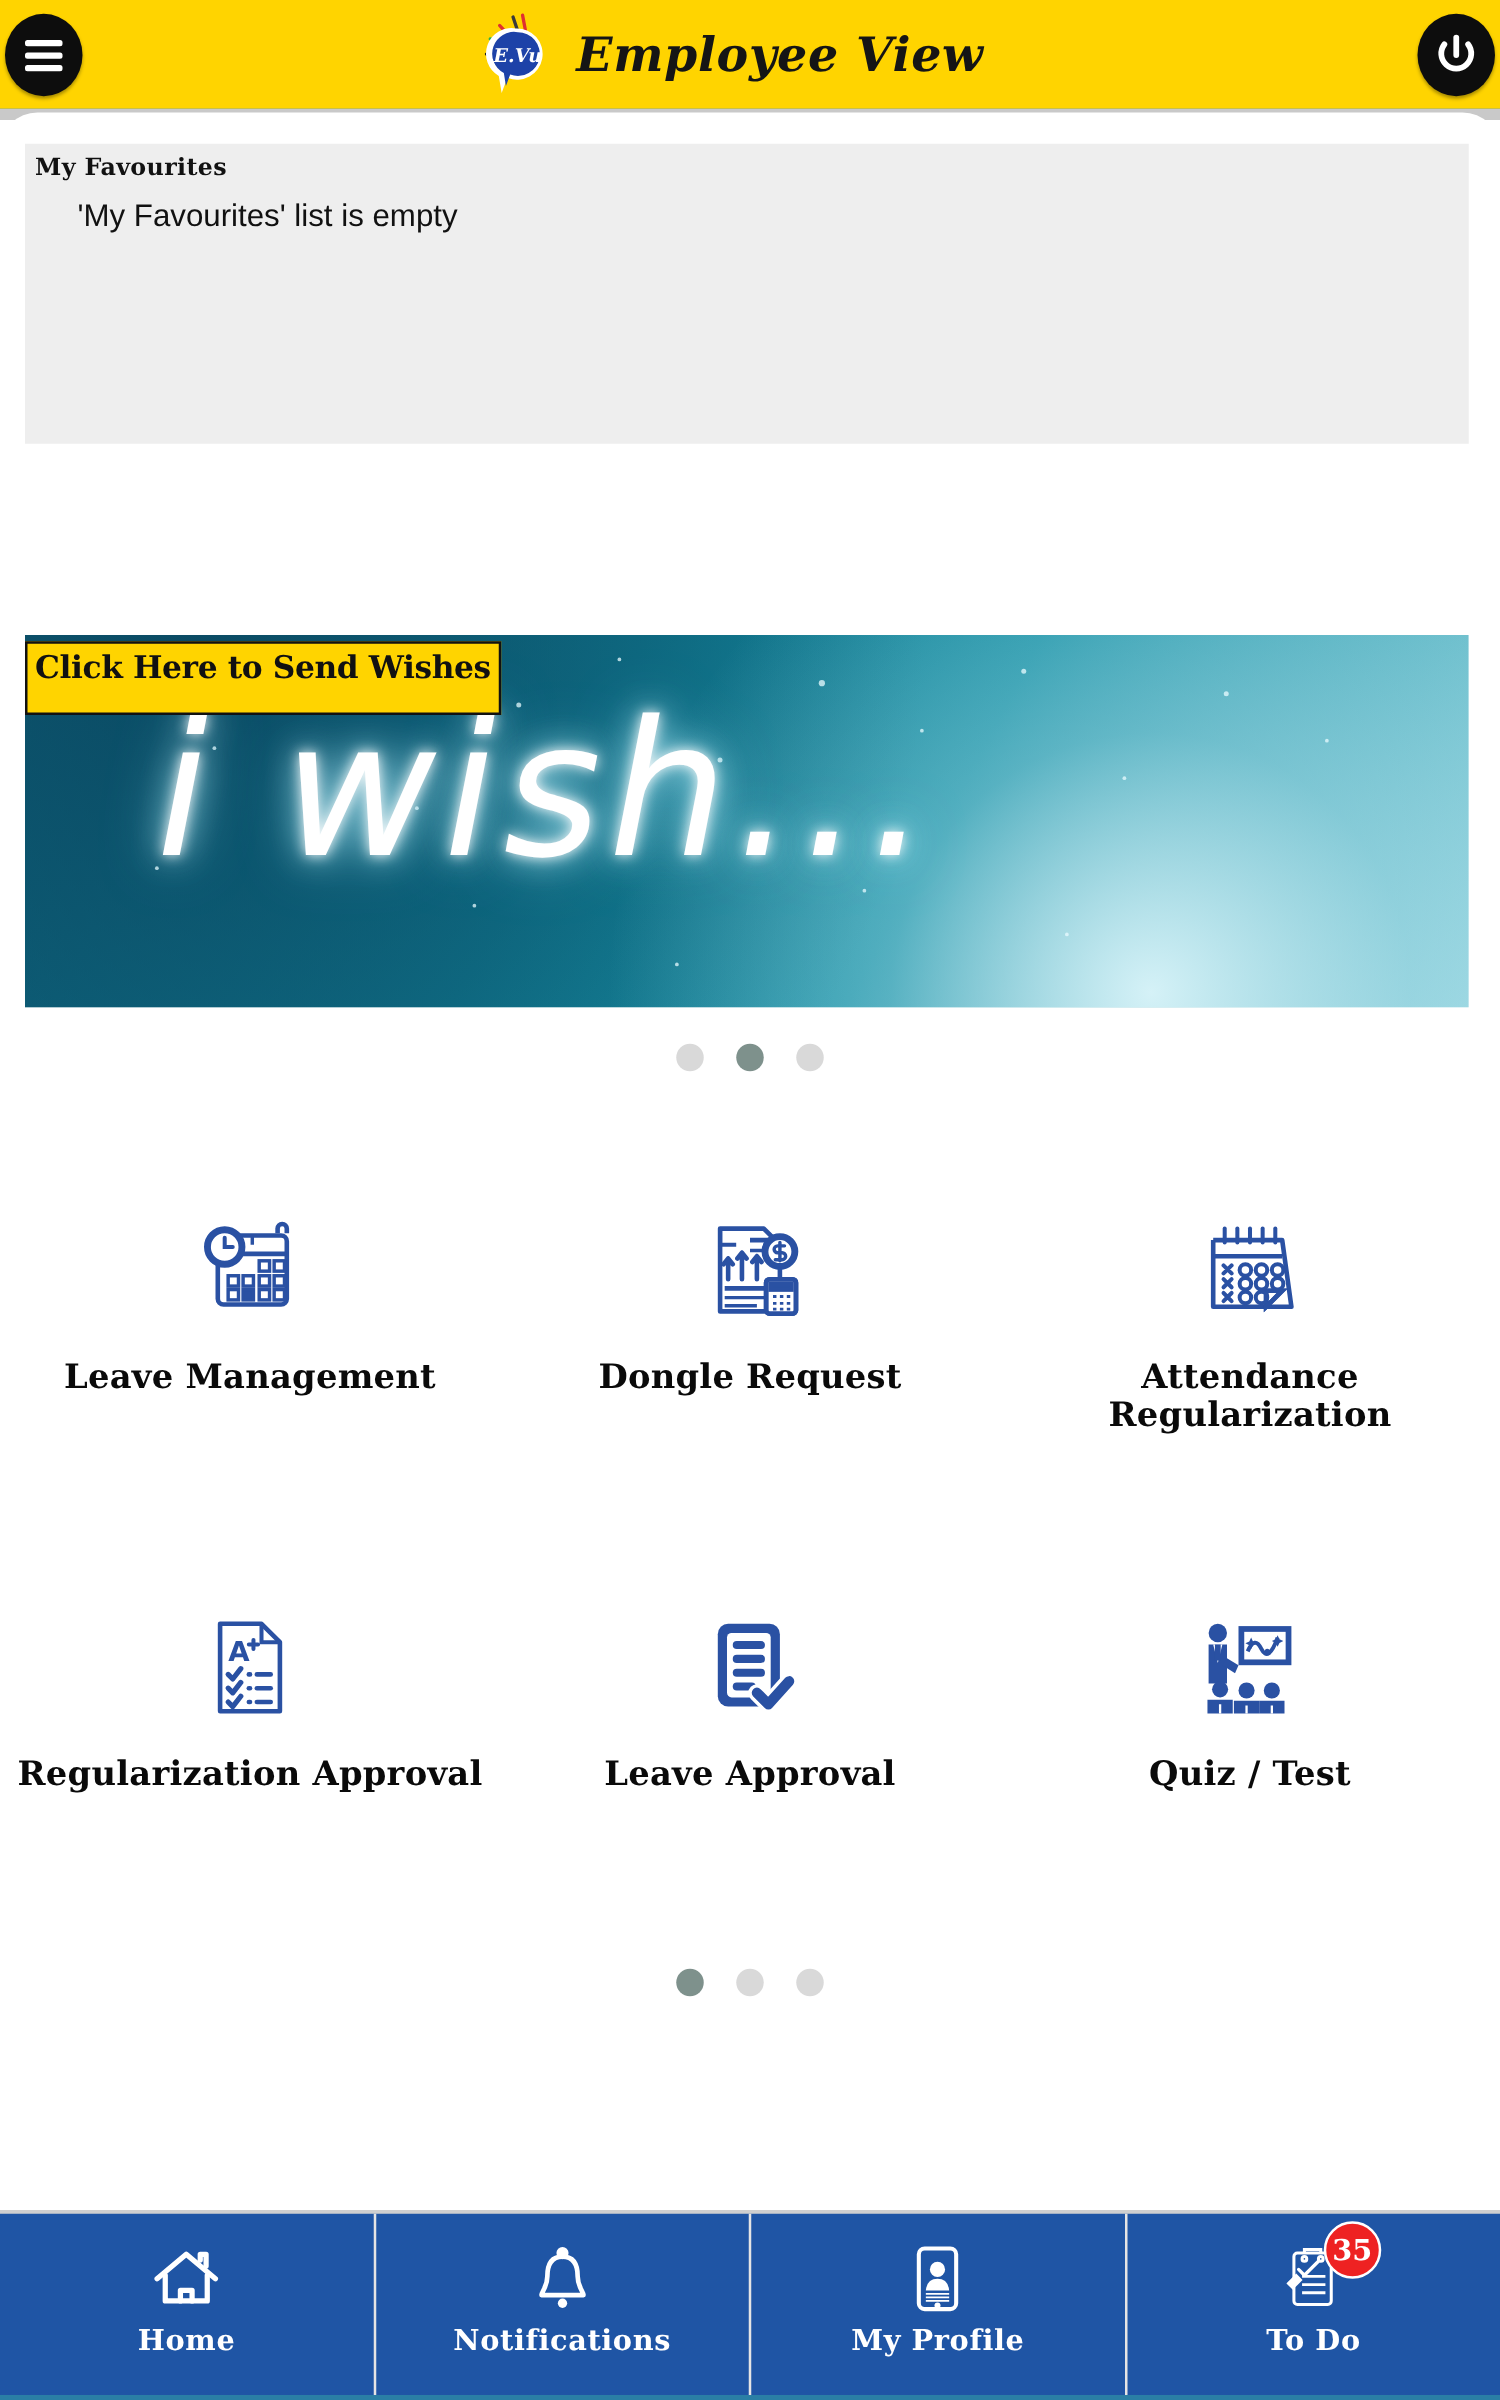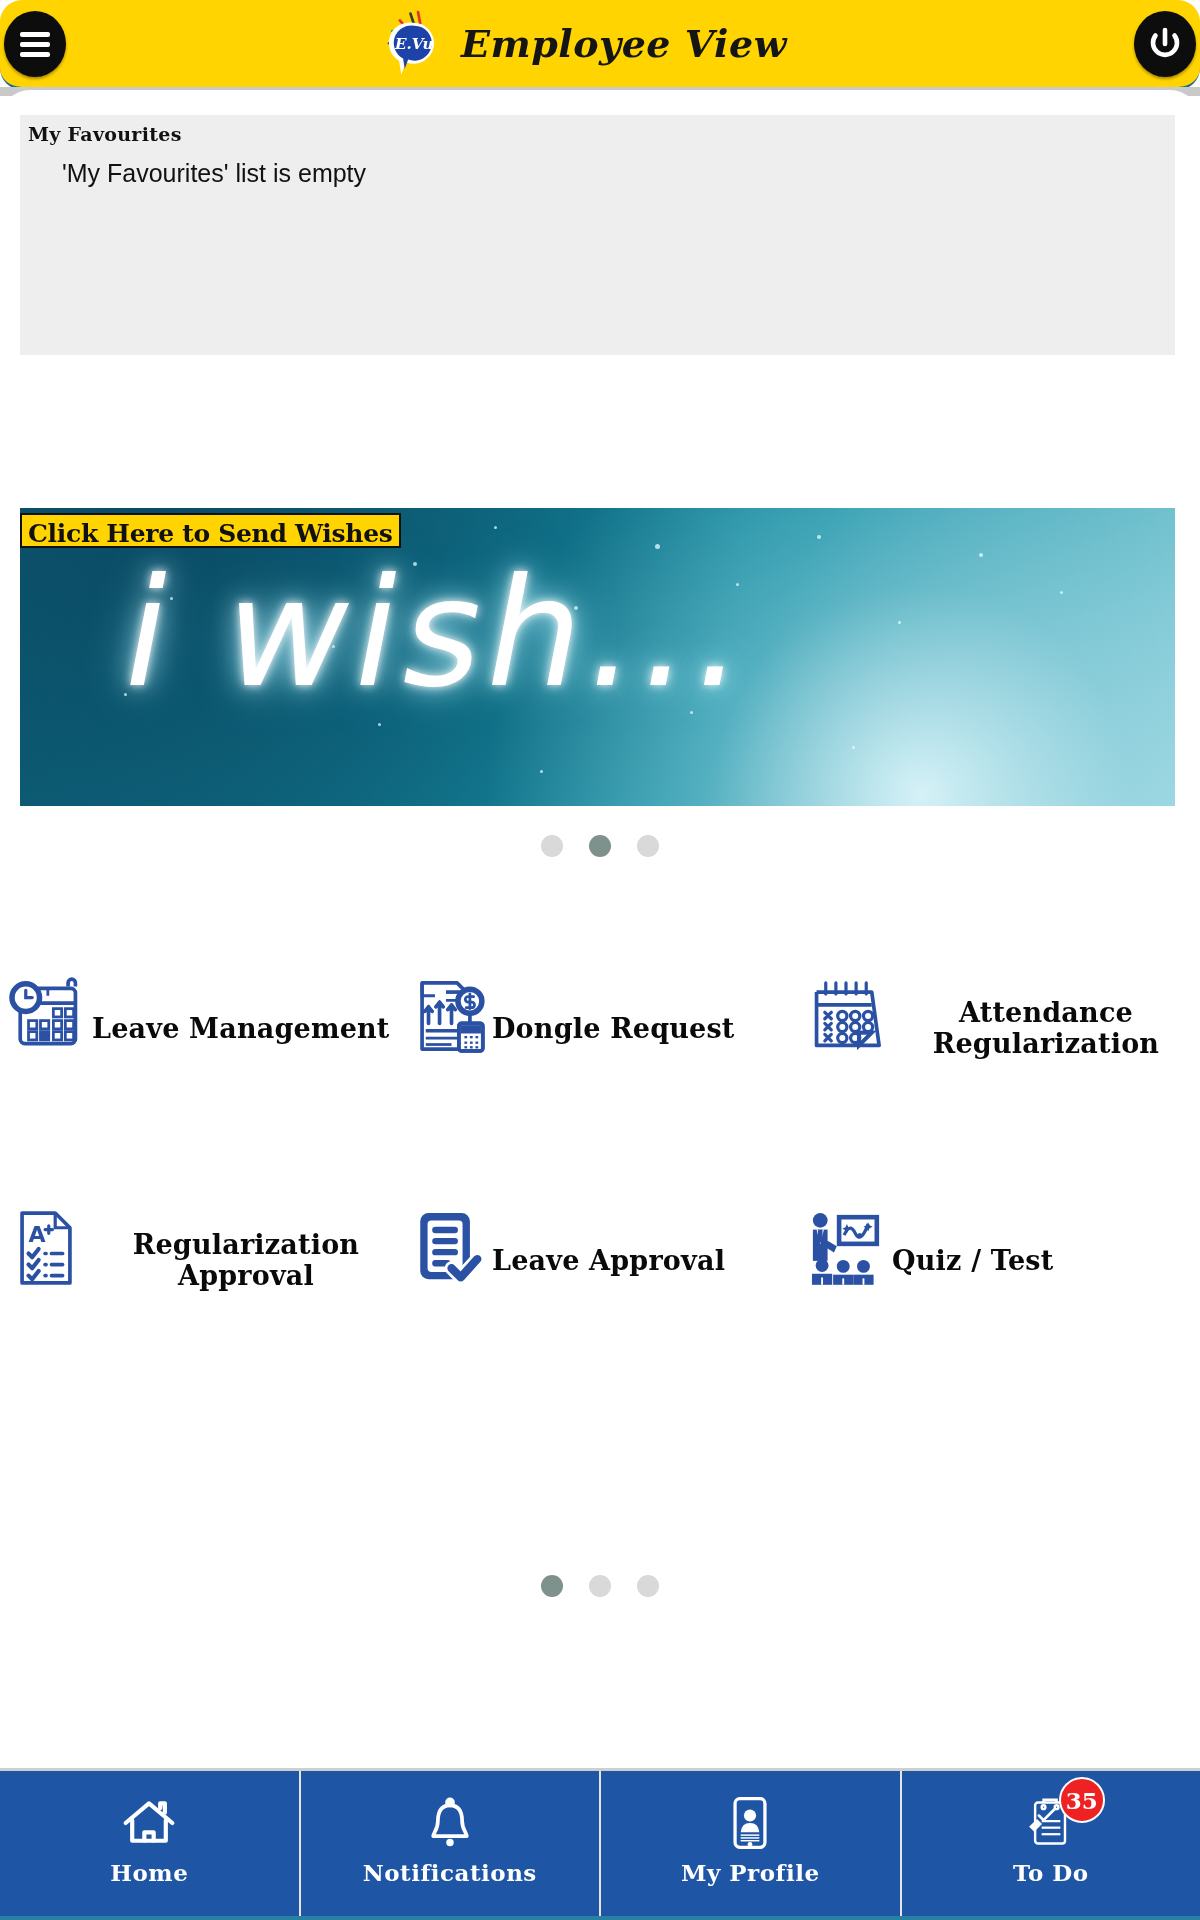--- a/index.html
+++ b/index.html
@@ -25,21 +25,20 @@
   
   .header {
     position: relative;
     height: 90px;
     background: #ffd400;
     flex: 0 0 90px;
     display: flex;
     align-items: center;
     justify-content: center;
     border-bottom: 3px solid #1f6f84;
-    border-radius: 22px;
   }
   .header::after {
     content: "";
     position: absolute;
     left: 0; right: 0; bottom: -9px;
     height: 9px;
     background: #c9c9c9;
   }
 
   .round-btn {
@@ -159,21 +158,21 @@
     position: absolute;
     left: 0;
     top: 5px;
     background: #ffd400;
     border: 2px solid #111;
     color: #111;
     font-family: "DejaVu Serif", serif;
     font-weight: bold;
     font-size: 25px;
     line-height: 1;
-    padding: 6px 6px 0 6px;
+    padding: 6px 6px 24px 6px;
     cursor: pointer;
     z-index: 5;
     letter-spacing: -.3px;
   }
 
   
   .dots {
     position: absolute;
     width: 100%;
     display: flex;
@@ -195,21 +194,21 @@
     position: absolute;
     left: 0;
     top: 880px;
     width: 100%;
     display: grid;
     grid-template-columns: repeat(3, 1fr);
     row-gap: 140px;
   }
   .tile {
     display: flex;
-    flex-direction: row;
+    flex-direction: column;
     align-items: center;
     cursor: pointer;
   }
   .tile-icon {
     width: 92px;
     height: 92px;
     display: flex;
     align-items: center;
     justify-content: center;
   }

